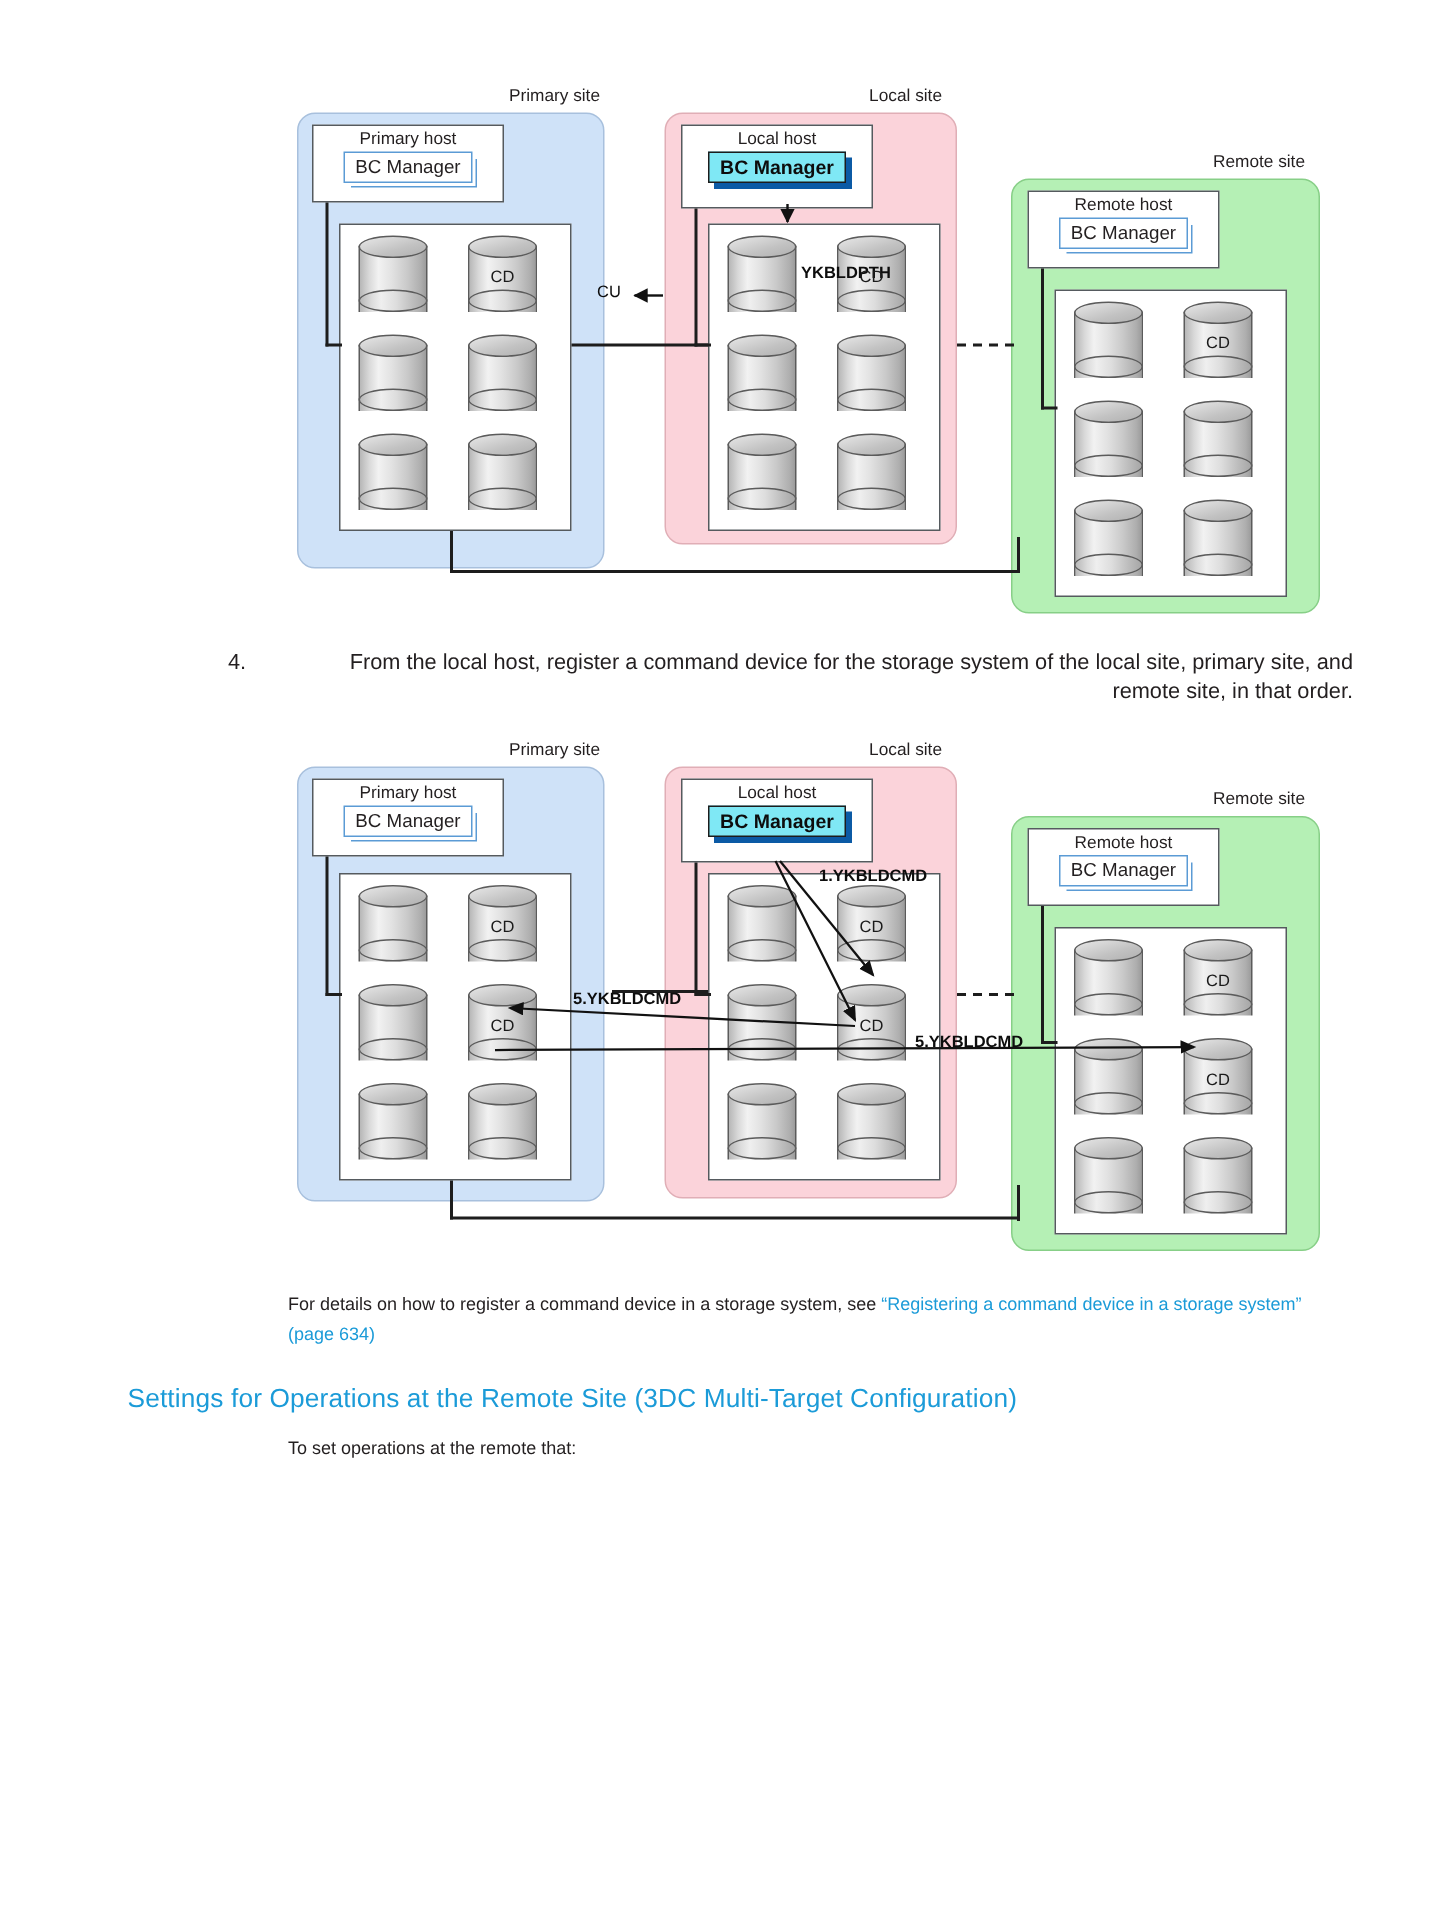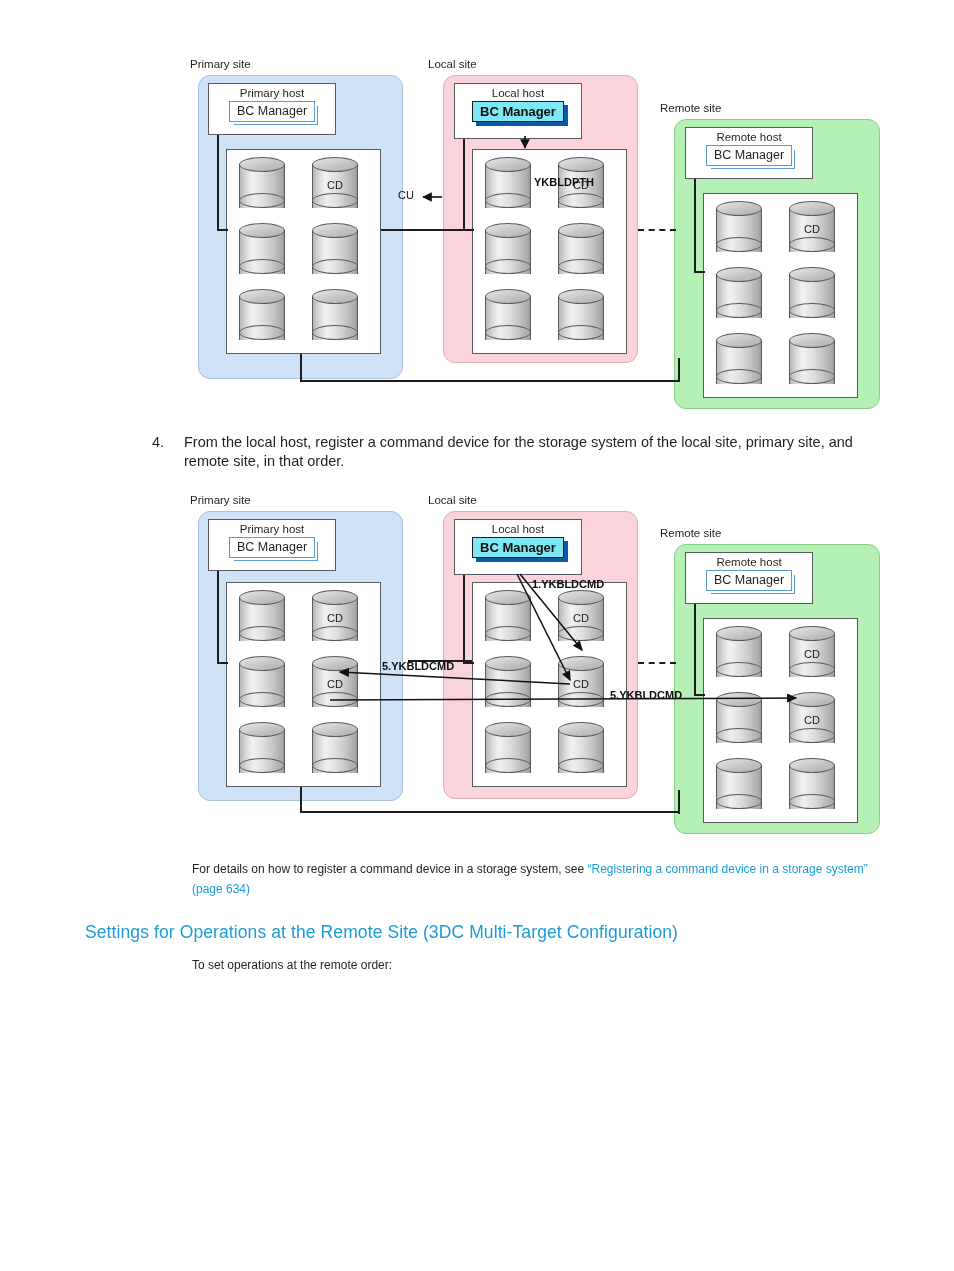--- a/index.html
+++ b/index.html
@@ -20,21 +20,21 @@
   .step-item {
     position: absolute;
     left: 152px;
     width: 750px;
     display: flex;
     font-size: 14.5px;
     line-height: 19px;
     color: #231f20;
   }
   .step-num { width: 32px; flex: 0 0 32px; }
-  .step-body { flex: 1; }
+  .step-body { flex: 1; text-align: right; }
 
   .body-para {
     position: absolute;
     left: 192px;
     width: 700px;
     font-size: 12px;
     line-height: 20px;
     color: #231f20;
   }
 
@@ -71,21 +71,21 @@
   }
   .site.blue  { background: #cfe2f8; border-color: #a8c0dd; }
   .site.pink  { background: #fbd3da; border-color: #e0aeb6; }
   .site.green { background: #b5f0b5; border-color: #87cf87; }
 
   .site-label {
     position: absolute;
     font-size: 11.5px;
     color: #231f20;
     white-space: nowrap;
-    text-align: left;
+    text-align: right;
   }
 
   .host-box {
     position: absolute;
     background: #ffffff;
     border: 1.6px solid #555a5e;
     display: flex;
     flex-direction: column;
     align-items: center;
     padding-top: 2px;
@@ -511,25 +511,25 @@
         </marker>
       </defs>
 
       <line x1="330" y1="80" x2="392" y2="156" stroke="#111" stroke-width="1.5" marker-end="url(#ah2)"></line>
       <line x1="327" y1="80" x2="380" y2="186" stroke="#111" stroke-width="1.5" marker-end="url(#ah2)"></line>
 
       <line x1="380" y1="190" x2="150" y2="178" stroke="#111" stroke-width="1.5" marker-end="url(#ah2)"></line>
 
       <line x1="140" y1="206" x2="606" y2="204" stroke="#111" stroke-width="1.5" marker-end="url(#ah2)"></line>
     </svg>
-    <div class="cmd-label" style="left:342px; top:84px;">1.YKBLDCMD</div>
+    <div class="cmd-label" style="left:356px; top:84px;">1.YKBLDCMD</div>
     <div class="cmd-label" style="left:192px; top:166px;">5.YKBLDCMD</div>
     <div class="cmd-label" style="left:420px; top:195px;">5.YKBLDCMD</div>
   </div>
 
   <div class="body-para" style="top:859px;"><span>For details on how to register a command device in a storage system, see </span><a class="xref" href="#">“Registering a command device in a storage system” (page 634)</a></div>
 
   <div class="h2-heading" style="top:922px;">Settings for Operations at the Remote Site (3DC Multi-Target Configuration)</div>
 
-  <div class="body-para" style="top:955px;">To set operations at the remote order:</div>
+  <div class="body-para" style="top:955px;">To set operations at the remote that:</div>
 
 
 </div>
 
 </body></html>

